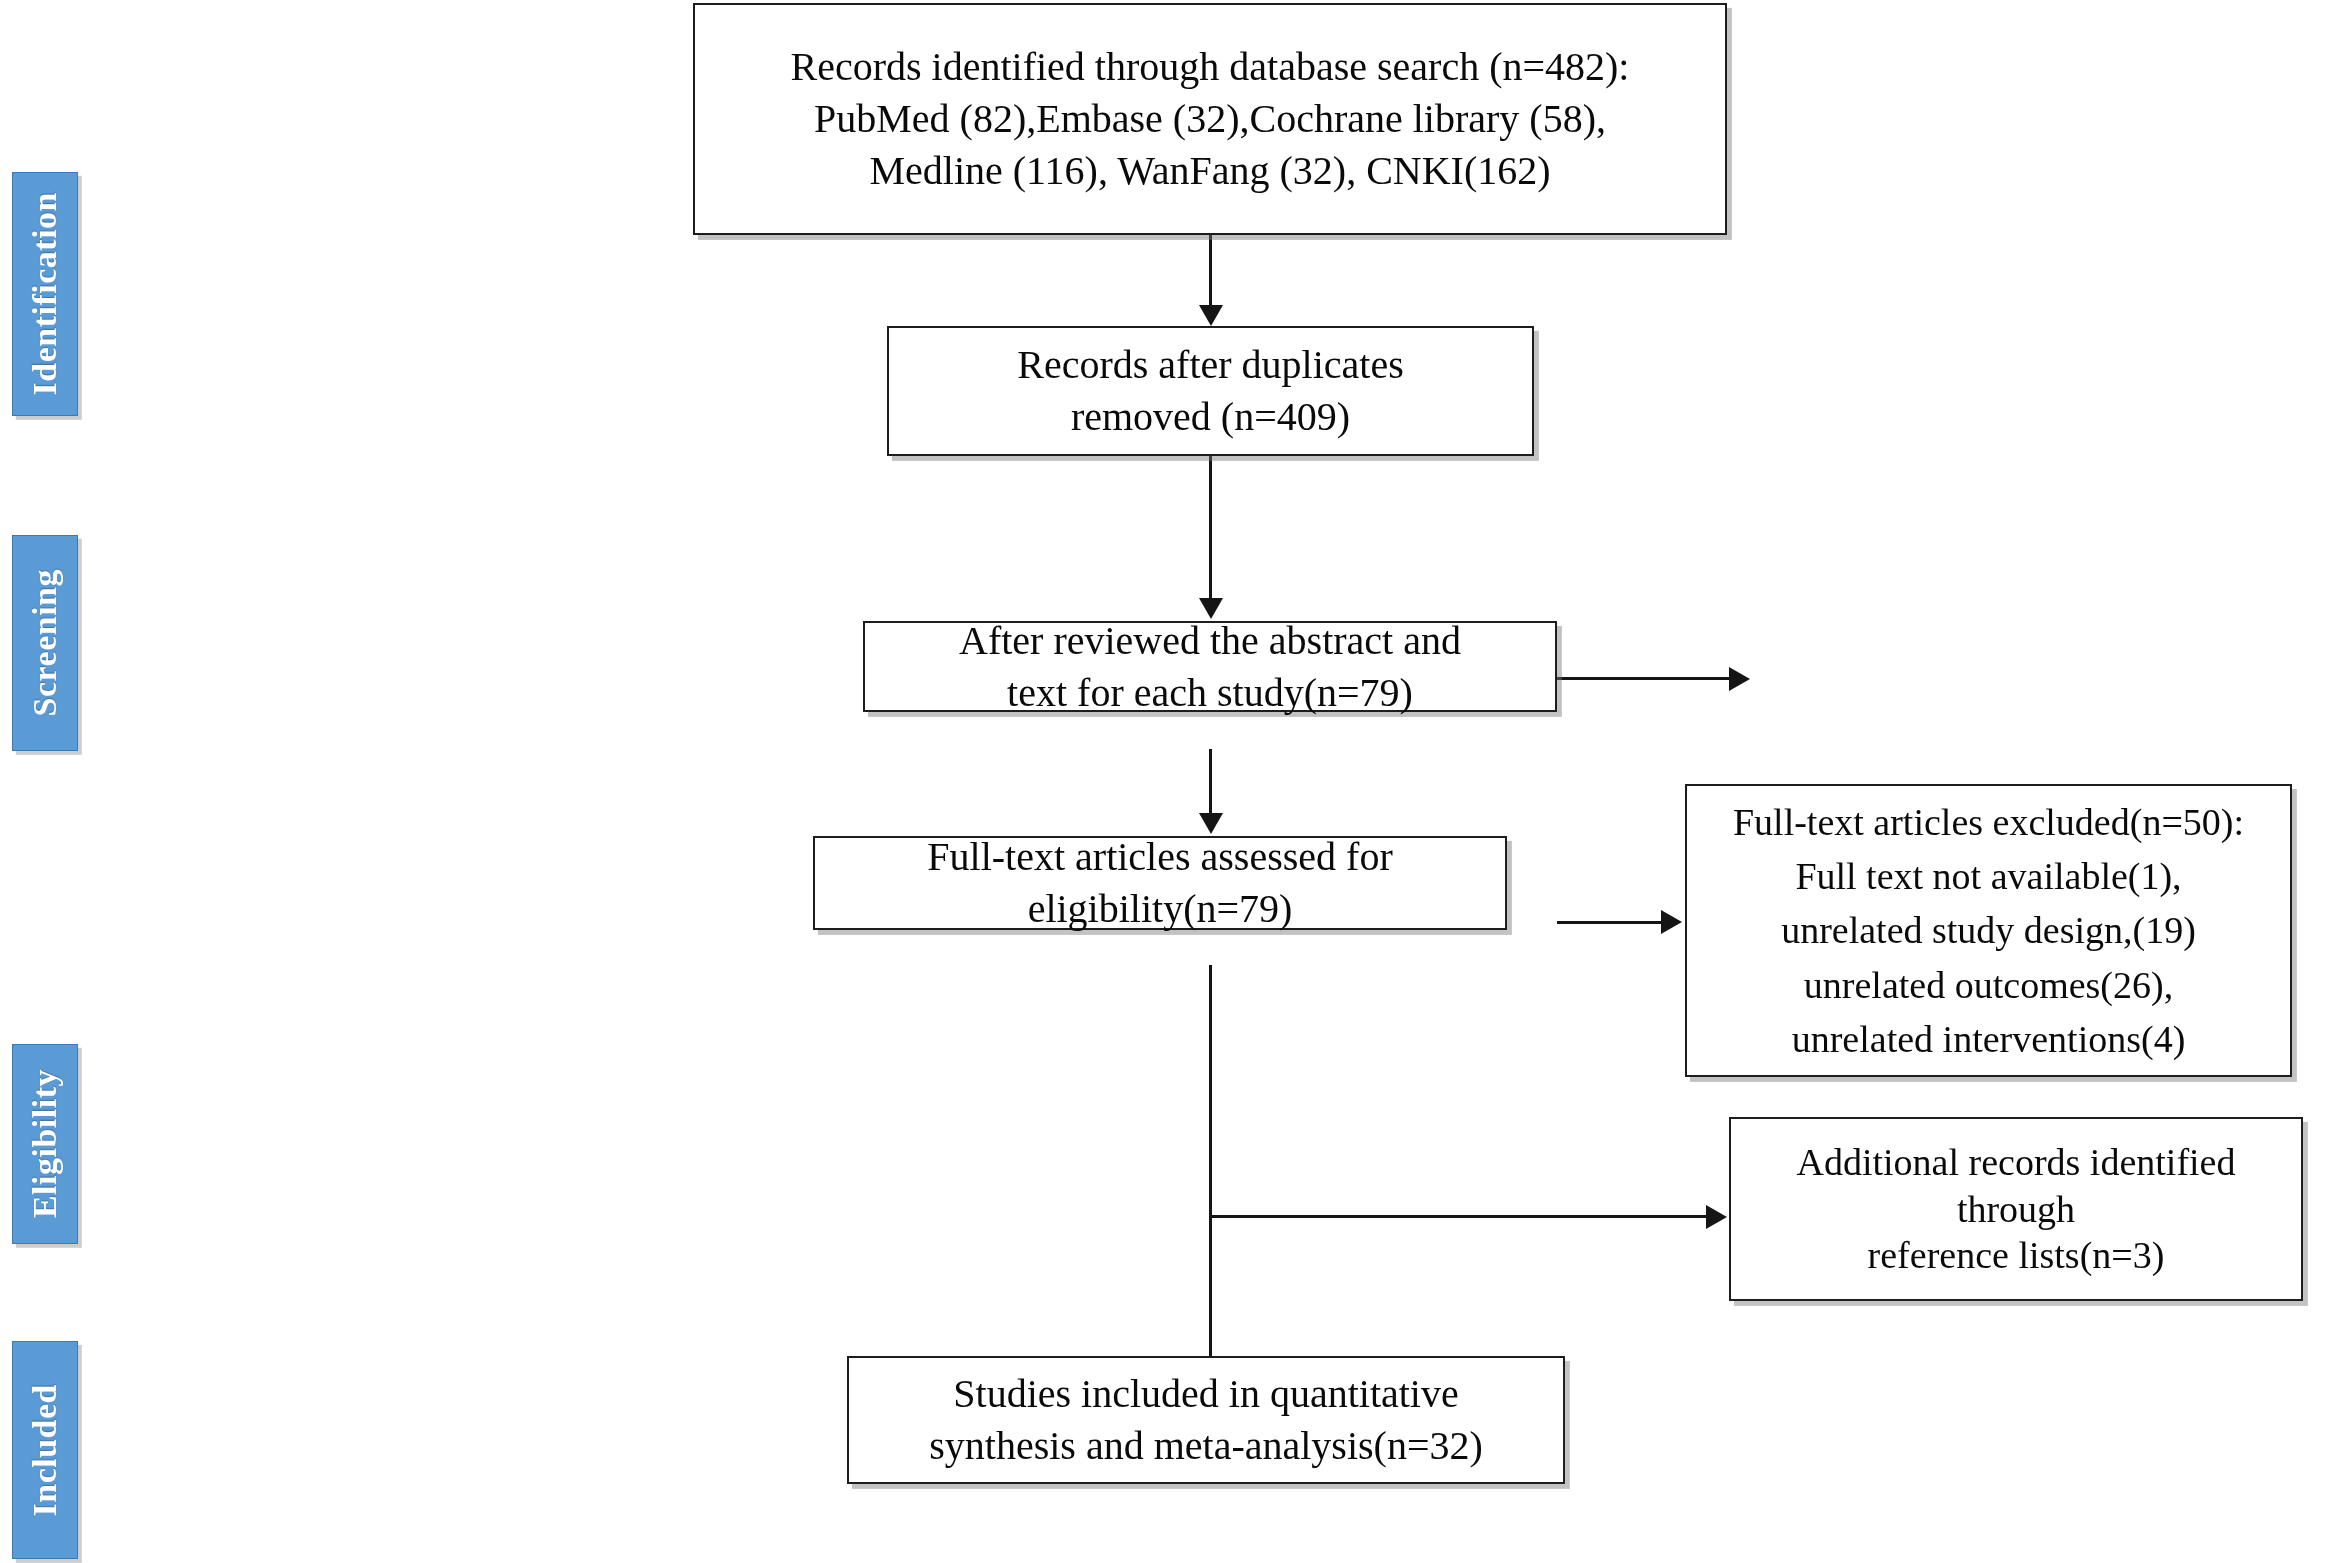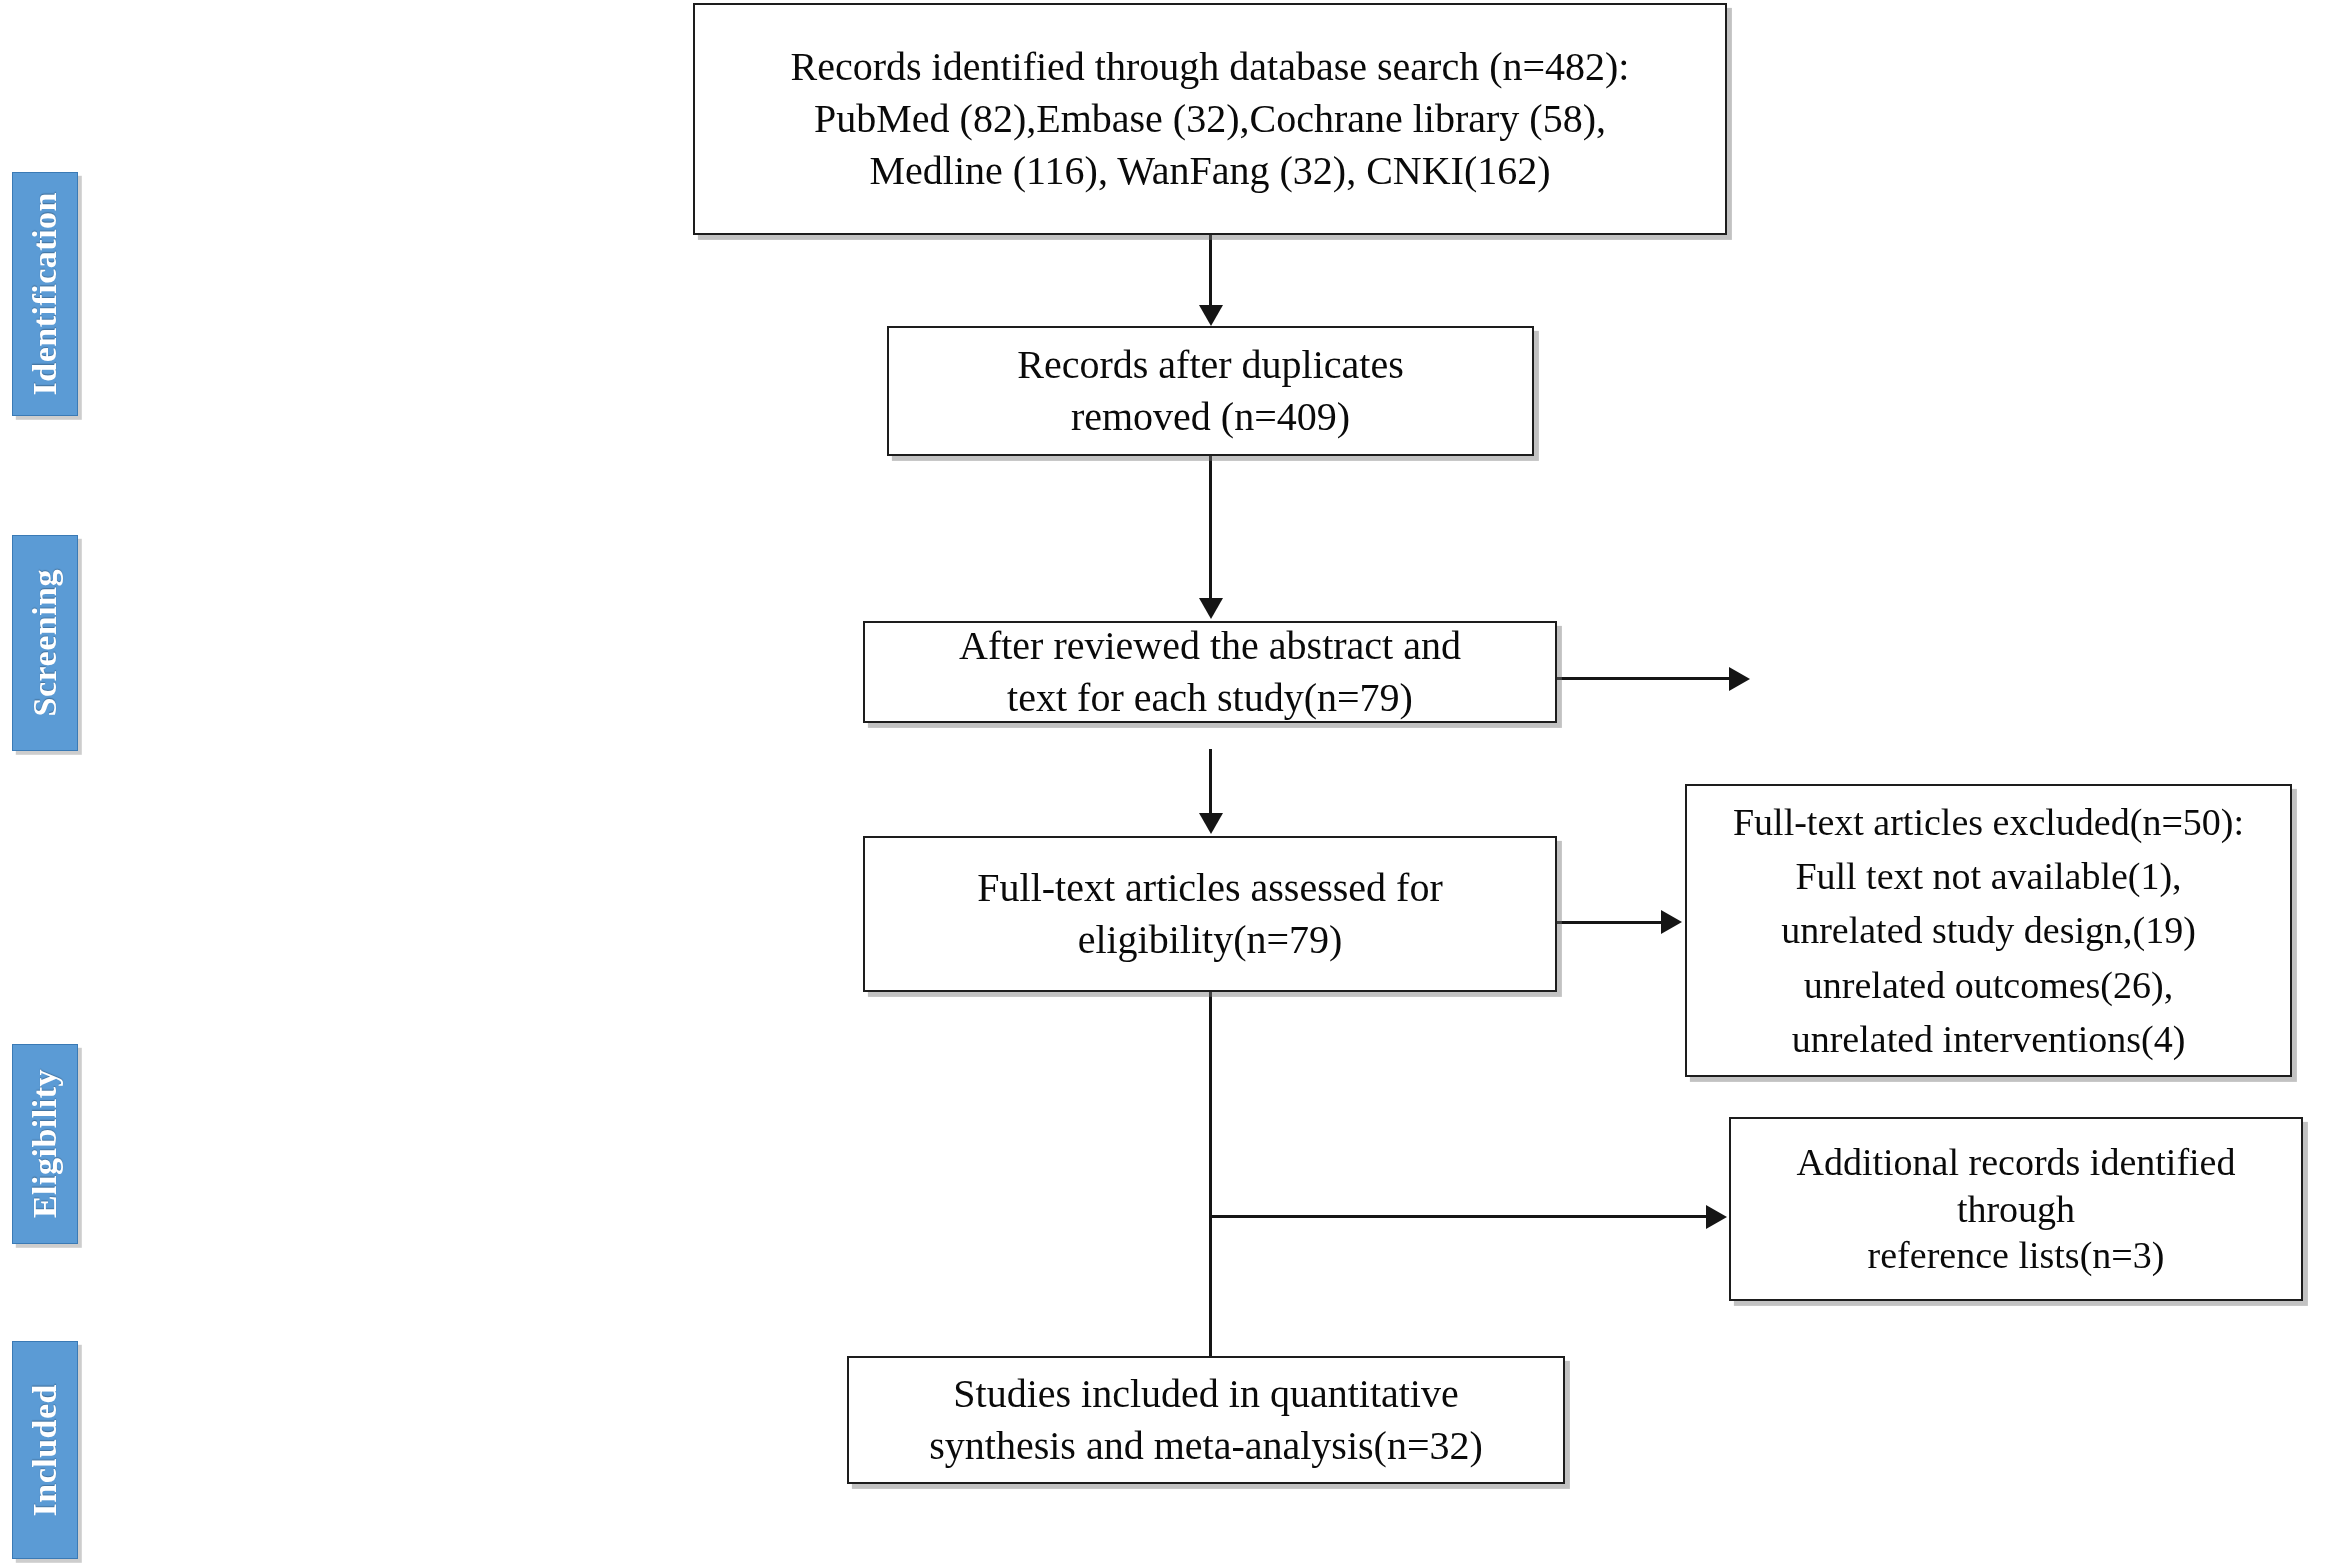--- a/index.html
+++ b/index.html
@@ -86,27 +86,27 @@
     <span class="line">Records identified through database search (n=482):</span>
     <span class="line">PubMed (82),Embase (32),Cochrane library (58),</span>
     <span class="line">Medline (116), WanFang (32), CNKI(162)</span>
   </div>
 
   <div class="flow-box" style="left:887px;top:326px;width:647px;height:130px;">
     <span class="line">Records after duplicates</span>
     <span class="line">removed (n=409)</span>
   </div>
 
-  <div class="flow-box" style="left:863px;top:621px;width:694px;height:102px;">
+  <div class="flow-box" style="left:863px;top:621px;width:694px;height:91px;">
     <span class="line">After reviewed the abstract and</span>
     <span class="line">text for each study(n=79)</span>
   </div>
 
 
-  <div class="flow-box" style="left:863px;top:836px;width:694px;height:156px;">
+  <div class="flow-box" style="left:813px;top:836px;width:694px;height:94px;">
     <span class="line">Full-text articles assessed for</span>
     <span class="line">eligibility(n=79)</span>
   </div>
 
   <div class="flow-box tight" style="left:1685px;top:784px;width:607px;height:293px;gap:8px;">
     <span class="line">Full-text articles excluded(n=50):</span>
     <span class="line">Full text not available(1),</span>
     <span class="line">unrelated study design,(19)</span>
     <span class="line">unrelated outcomes(26),</span>
     <span class="line">unrelated interventions(4)</span>

